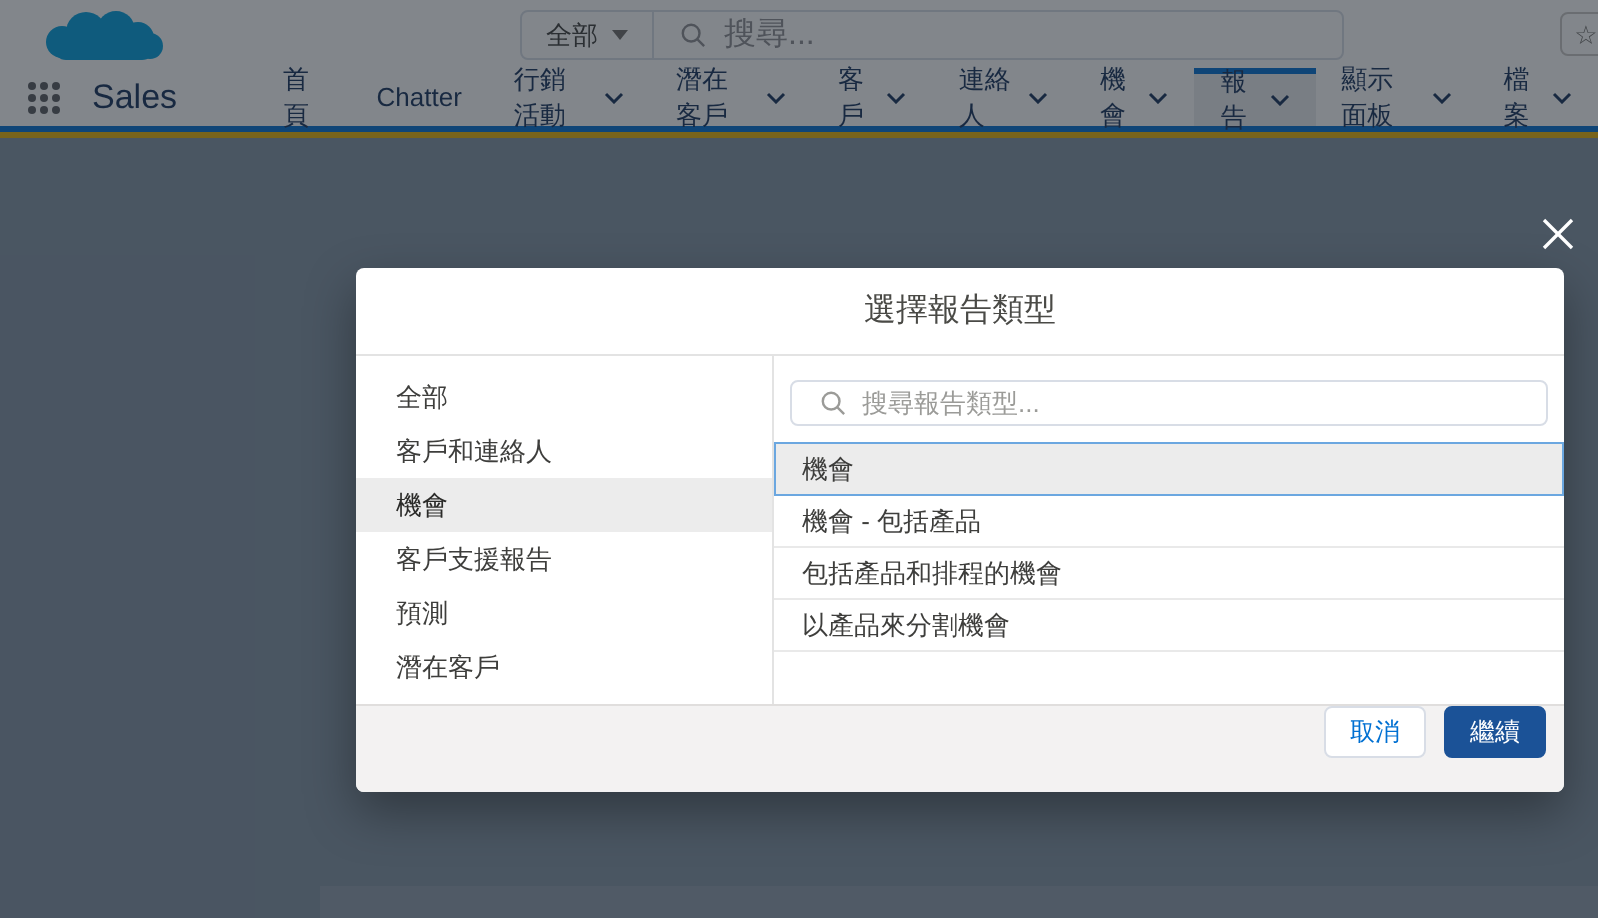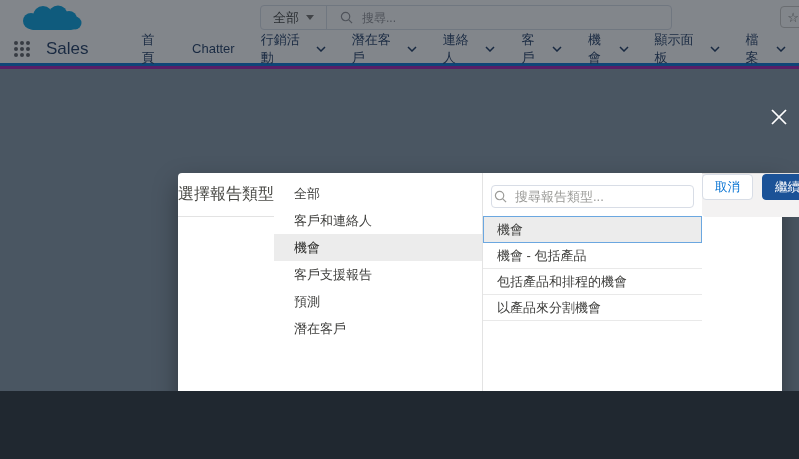--- a/index.html
+++ b/index.html
@@ -1,35 +1,35 @@
 <!DOCTYPE html>
 <html><head>
 <meta charset="utf-8">
 <style>
   * { margin:0; padding:0; box-sizing:border-box; }
   html,body { background:#202830; }
   .stage {
-    position:relative; width:799px; height:391px; overflow:hidden;
-    background:#a21caf; font-family:"Liberation Sans", sans-serif;
+    position:relative; width:799px; height:459px; overflow:hidden;
+    background:#eab308; font-family:"Liberation Sans", sans-serif;
     -webkit-font-smoothing:antialiased;
   }
   
   .topbar { position:absolute; left:0; top:0; width:799px; height:34px; background:#fff; }
   .sf-logo { position:absolute; left:18px; top:5px; }
   .global-search {
     position:absolute; left:260px; top:5px; width:412px; height:25px;
     background:#fff; border:1px solid #d8dde6; border-radius:4px;
     display:flex; align-items:center; font-size:13px; color:#54698d;
   }
   .scope { display:flex; align-items:center; gap:7px; padding:0 12px; height:100%;
     border-right:1px solid #d8dde6; color:#3e3e3c; cursor:pointer; }
   .caret-down { width:0; height:0; border-left:4px solid transparent;
     border-right:4px solid transparent; border-top:5px solid #706e6b; }
   .gsearch-body { display:flex; align-items:center; gap:9px; padding:0 13px; flex:1; }
-  .gsearch-body input { border:none; outline:none; flex:1; font-size:12px;
+  .gsearch-body input { border:none; outline:none; flex:1; font-size:16px;
     font-family:inherit; color:#3e3e3c; background:transparent; }
   .gsearch-body input::placeholder { color:#8e8e93; }
   .fav-btn { position:absolute; right:-7px; top:6px; width:26px; height:22px;
     background:#fff; border:1px solid #c9c7c5; border-radius:4px;
     display:flex; align-items:center; justify-content:center;
     font-size:13px; color:#706e6b; }
   
   .navbar { position:absolute; left:0; top:34px; width:799px; height:32px;
     background:#fff; border-bottom:3px solid #0070d2;
     display:flex; align-items:stretch; }
@@ -45,32 +45,32 @@
   
   .content-area { position:absolute; left:0; top:69px; width:799px; height:390px; background:#8494a5; }
   .content-glow { position:absolute; left:160px; bottom:0; width:639px; height:16px; background:rgba(255,255,255,0.10); }
   .backdrop { position:absolute; inset:0; background:rgba(27,34,43,0.55); z-index:10; }
   
   .modal-close { position:absolute; left:766px; top:104px; z-index:30;
     width:26px; height:26px; display:flex; align-items:center; justify-content:center;
     cursor:pointer; }
   .modal { position:absolute; left:178px; top:134px; width:604px; height:262px;
     background:#fff; border-radius:4px; z-index:20;
-    box-shadow:0 10px 25px rgba(0,0,0,0.35); display:flex; flex-direction:row;margin-top:39px; }
+    box-shadow:0 10px 25px rgba(0,0,0,0.35); display:flex; flex-direction:column; }
   .modal-header { height:44px; border-bottom:1px solid #e3e3e3;
     display:flex; align-items:center; justify-content:center;
     font-size:16px; color:#4a4a46; flex:none; }
   .modal-body { flex:1; display:flex; min-height:0; }
   .cats { width:209px; border-right:1px solid #e3e3e3; padding-top:7px; flex:none; }
   .cat-row { height:27px; display:flex; align-items:center; padding-left:20px;
     font-size:13px; color:#3e3e3c; cursor:pointer; }
   .cat-row.selected { background:#ececec; color:#2b2b29; }
   .types { flex:1; display:flex; flex-direction:column; min-width:0; }
   .type-search { margin:12px 8px 8px 8px; height:23px; border:1px solid #d8dde6;
-    border-radius:4px; display:flex; align-items:center; gap:8px; padding:0 2px; }
+    border-radius:4px; display:flex; align-items:center; gap:8px; padding:0 14px; }
   .type-search input { border:none; outline:none; flex:1; font-size:13px;
     font-family:inherit; color:#3e3e3c; background:transparent; }
   .type-search input::placeholder { color:#9b9b98; }
   .type-row { height:26px; display:flex; align-items:center; padding-left:14px;
     font-size:13px; color:#3e3e3c; border-bottom:1px solid #e9e9e9; cursor:pointer; }
   .type-row.selected { background:#ececec; border-bottom:none;
     box-shadow:inset 0 0 0 1px #6ba7e0; height:27px; }
   .modal-footer { height:44px; flex:none; background:#f3f2f2;
     border-top:1px solid #e0dedd; border-radius:0 0 4px 4px;
     display:flex; align-items:flex-start; justify-content:flex-end; gap:9px; padding-right:9px; }
@@ -145,37 +145,45 @@
       </div>
       <div class="tab">
         <span>潛在客戶</span>
         <span class="chev">
           <svg width="10" height="6" viewBox="0 0 10 6">
               <path d="M1 1l4 4 4-4" fill="none" stroke="currentColor" stroke-width="1.5"></path>
             </svg>
         </span>
       </div>
       <div class="tab">
+        <span>客戶</span>
+        <span class="chev">
+          <svg width="10" height="6" viewBox="0 0 10 6">
+              <path d="M1 1l4 4 4-4" fill="none" stroke="currentColor" stroke-width="1.5"></path>
+            </svg>
+        </span>
+      </div>
+      <div class="tab">
         <span>連絡人</span>
         <span class="chev">
           <svg width="10" height="6" viewBox="0 0 10 6">
               <path d="M1 1l4 4 4-4" fill="none" stroke="currentColor" stroke-width="1.5"></path>
             </svg>
         </span>
       </div>
       <div class="tab">
-        <span>客戶</span>
-        <span class="chev">
-          <svg width="10" height="6" viewBox="0 0 10 6">
-              <path d="M1 1l4 4 4-4" fill="none" stroke="currentColor" stroke-width="1.5"></path>
-            </svg>
-        </span>
-      </div>
-      <div class="tab">
         <span>機會</span>
+        <span class="chev">
+          <svg width="10" height="6" viewBox="0 0 10 6">
+              <path d="M1 1l4 4 4-4" fill="none" stroke="currentColor" stroke-width="1.5"></path>
+            </svg>
+        </span>
+      </div>
+      <div class="tab selected">
+        <span>報告</span>
         <span class="chev">
           <svg width="10" height="6" viewBox="0 0 10 6">
               <path d="M1 1l4 4 4-4" fill="none" stroke="currentColor" stroke-width="1.5"></path>
             </svg>
         </span>
       </div>
       <div class="tab">
         <span>顯示面板</span>
         <span class="chev">
           <svg width="10" height="6" viewBox="0 0 10 6">

